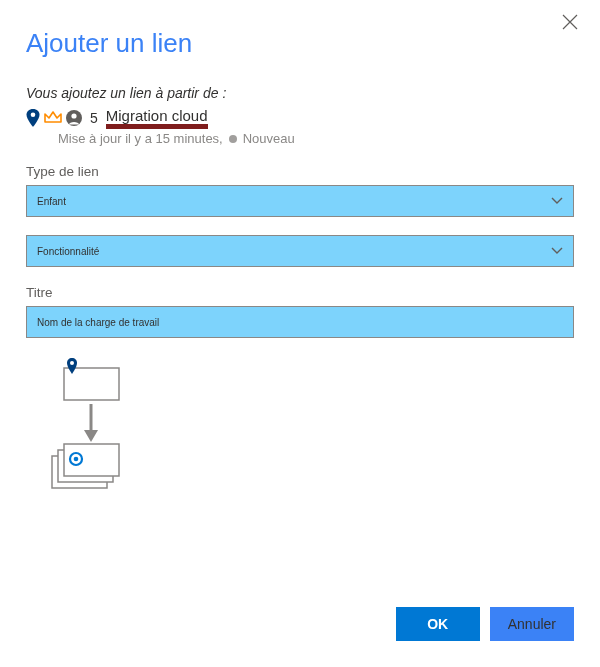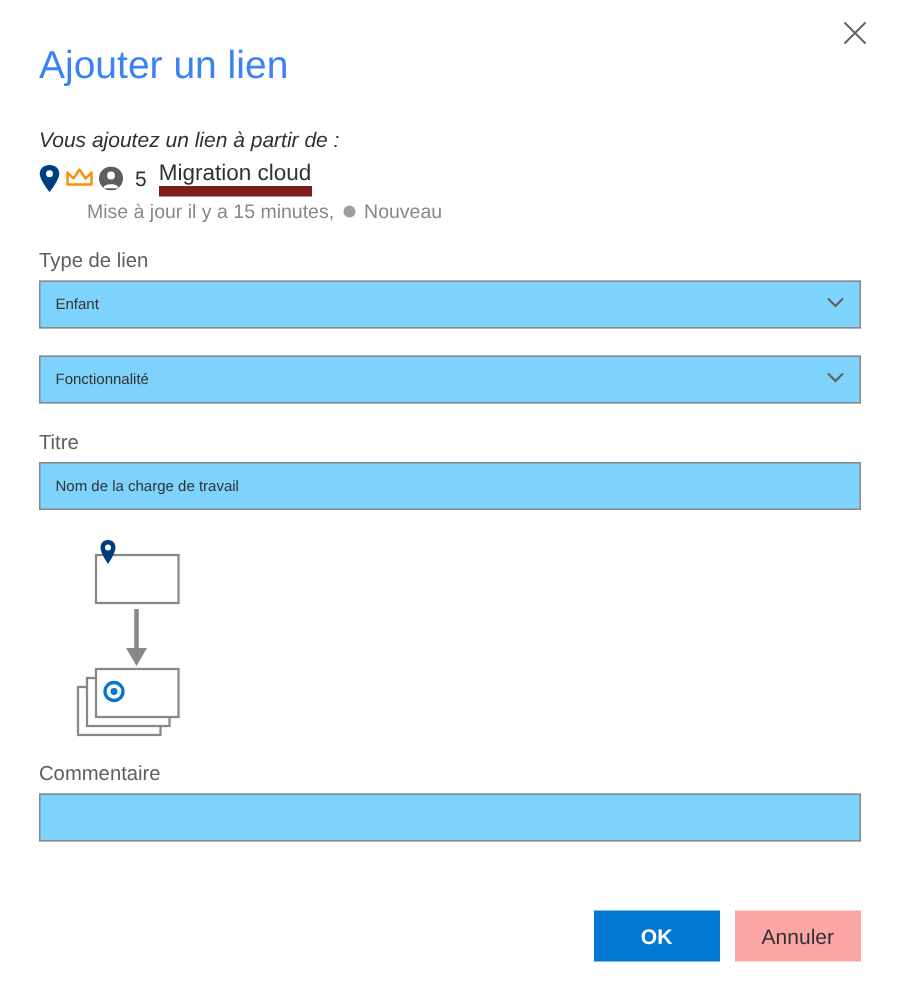--- a/index.html
+++ b/index.html
@@ -46,21 +46,21 @@
   }
   .source-row svg { display: block; }
   .id-num {
     font-size: 14px;
     color: #323130;
     margin: 0 4px;
   }
   .source-link {
     font-size: 15px;
     color: #323130;
-    border-bottom: 7px solid #7f1d1d;
+    border-bottom: 5px solid #7f1d1d;
     cursor: pointer;
   }
   .meta-row {
     margin-left: 32px;
     font-size: 13px;
     color: #8a8886;
     margin-bottom: 18px;
     display: flex;
     align-items: center;
     gap: 6px;
@@ -123,21 +123,21 @@
     font-size: 14px;
     cursor: pointer;
     padding: 0 18px;
   }
   .btn-primary {
     background: #0078d4;
     color: #fff;
     font-weight: 600;
   }
   .btn-default {
-    background: #fca5a5;
+    background: #3b82f6;
     color: #323130;
   }
 </style>
 </head>
 <body>
 
 <div class="dialog">
 
   <div class="close-btn">
     <svg viewBox="0 0 16 16" width="16" height="16">
@@ -215,25 +215,19 @@
 
       <rect x="26" y="100" width="55" height="32" fill="#fff" stroke="#8a8886" stroke-width="1.5"></rect>
       <rect x="32" y="94" width="55" height="32" fill="#fff" stroke="#8a8886" stroke-width="1.5"></rect>
       <rect x="38" y="88" width="55" height="32" fill="#fff" stroke="#8a8886" stroke-width="1.5"></rect>
 
       <circle cx="50" cy="103" r="6" fill="none" stroke="#0078d4" stroke-width="2.2"></circle>
       <circle cx="50" cy="103" r="2.3" fill="#0078d4"></circle>
     </svg>
   </div>
 
-  <div class="section">
-    <div class="field-label">Commentaire</div>
-    <div class="text-input">
-      <span></span>
-    </div>
-  </div>
 
   <div class="footer">
     <div class="btn btn-primary">OK</div>
     <div class="btn btn-default">Annuler</div>
   </div>
 
 </div>
 
 </body></html>

